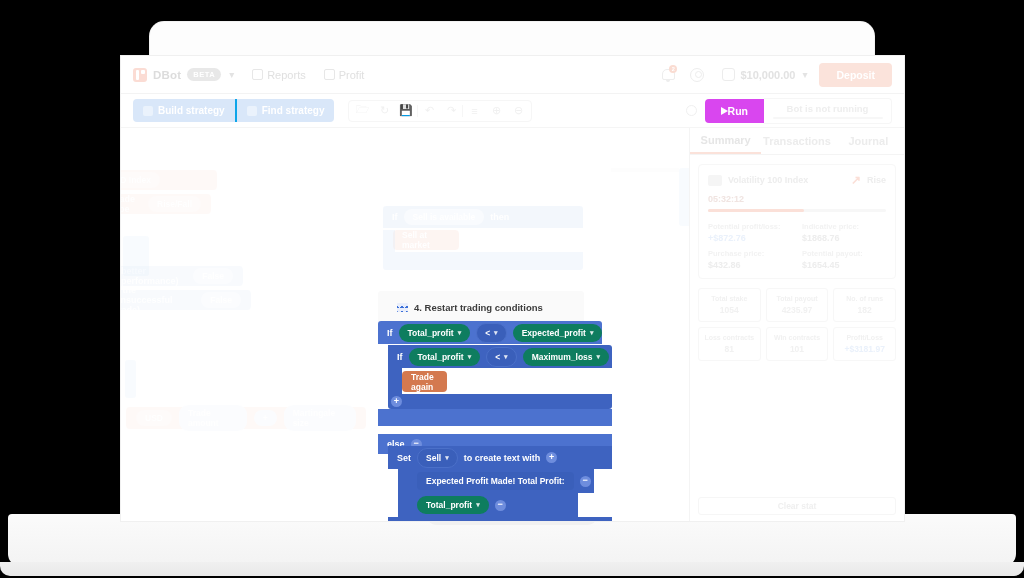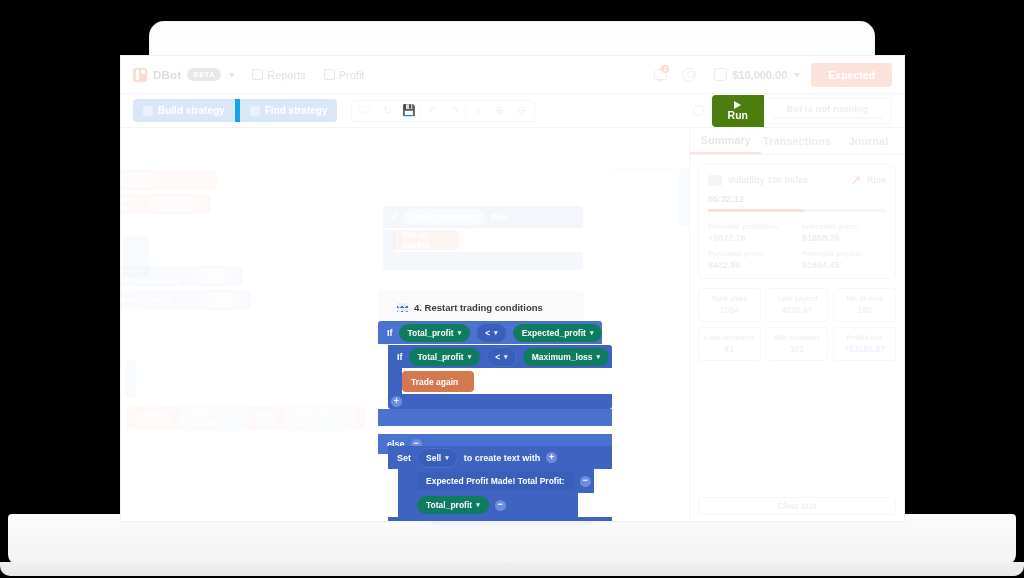--- a/index.html
+++ b/index.html
@@ -83,36 +83,36 @@
   
   .tbar{
     height:34px;display:flex;align-items:center;padding:0 12px;gap:0;
     border-bottom:1px solid #f5f5f5;background:#fff;position:relative;z-index:5;
   }
   .btn-strategy{
     display:flex;align-items:center;gap:5px;background:#d9e7f9;color:#fff;
     font-size:10px;font-weight:bold;padding:6px 10px;border:none;
   }
   .btn-strategy.first{border-radius:4px 0 0 4px;text-align:right;}
-  .btn-strategy.second{border-radius:0 4px 4px 0;border-left:5px solid #0ea5e9;}
+  .btn-strategy.second{border-radius:0 4px 4px 0;border-left:2px solid #0ea5e9;}
   .puzz{width:10px;height:10px;background:#eaf2fc;border-radius:2px;}
   .icon-group{
     display:flex;align-items:center;gap:0;margin-left:14px;
     border:1px solid #f6f6f6;border-radius:4px;height:22px;padding:0 2px;
   }
   .tico{
     width:22px;height:20px;display:flex;align-items:center;justify-content:center;
     color:#f0f0f0;font-size:11px;
   }
   .tdiv{width:1px;height:12px;background:#f6f6f6;}
   .run-wrap{ margin-left:auto; display:flex;align-items:center;gap:0;}
   .info-dot{width:11px;height:11px;border:1.3px solid #f0f0f0;border-radius:50%;margin-right:8px;}
   .run-btn{
-    display:flex;align-items:center;background:#4d7c0f;color:#fff;
-    font-size:10.5px;font-weight:bold;padding:6px 16px;border-radius:4px 0 0 4px;border:none;flex-direction:column;
+    display:flex;align-items:center;background:#d946ef;color:#fff;
+    font-size:10.5px;font-weight:bold;padding:6px 16px;border-radius:4px 0 0 4px;border:none;
   }
   .play{width:0;height:0;border-left:7px solid #fff;border-top:4.5px solid transparent;border-bottom:4.5px solid transparent;}
   .run-status{
     width:128px;height:26px;border:1px solid #f6f6f6;border-left:none;border-radius:0 4px 4px 0;
     display:flex;flex-direction:column;align-items:center;justify-content:center;
   }
   .run-status span{font-size:9.5px;color:#eeeeee;font-weight:bold;}
   .run-bar{width:110px;height:2px;background:#f7f7f7;margin-top:3px;border-radius:2px;}
 
   
@@ -254,21 +254,21 @@
 
       <div class="bell">
         <span class="bell-badge">2</span>
       </div>
       <div class="acct"></div>
       <div class="bal">
         <span class="bal-ico"></span>
         <span class="bal-amt">$10,000.00</span>
         <span class="chev">▾</span>
       </div>
-      <button class="deposit">Expected</button>
+      <button class="deposit">Deposit</button>
     </div>
 
     <div class="tbar">
       <button class="btn-strategy first">
         <span class="puzz"></span>
         <span>Build strategy</span>
       </button>
       <button class="btn-strategy second">
         <span class="puzz"></span>
         <span>Find strategy</span>
@@ -382,21 +382,21 @@
             </span>
             <span class="vpill">
               <span>Maximum_loss</span>
               <span class="cdown">▾</span>
             </span>
             <span class="lbl">then</span>
           </div>
         </div>
 
         <div class="bblock-d" style="left:267px;top:240px;width:14px;height:38px;"></div>
-        <div class="orangeblk" style="left:281px;top:243px;width:72px;height:21px;">Trade again</div>
+        <div class="orangeblk" style="left:281px;top:243px;width:45px;height:21px;">Trade again</div>
         <div class="bblock-d" style="left:267px;top:266px;width:224px;height:15px;border-radius:0 0 3px 3px;"></div>
         <div class="plusbtn" style="position:absolute;left:270px;top:268px;">+</div>
 
         <div class="bblock" style="left:257px;top:281px;width:234px;height:17px;"></div>
 
         <div class="bblock" style="left:257px;top:306px;width:234px;height:20px;">
           <div class="row">
             <span class="lbl">else</span>
             <span class="minusbtn">−</span>
           </div>

